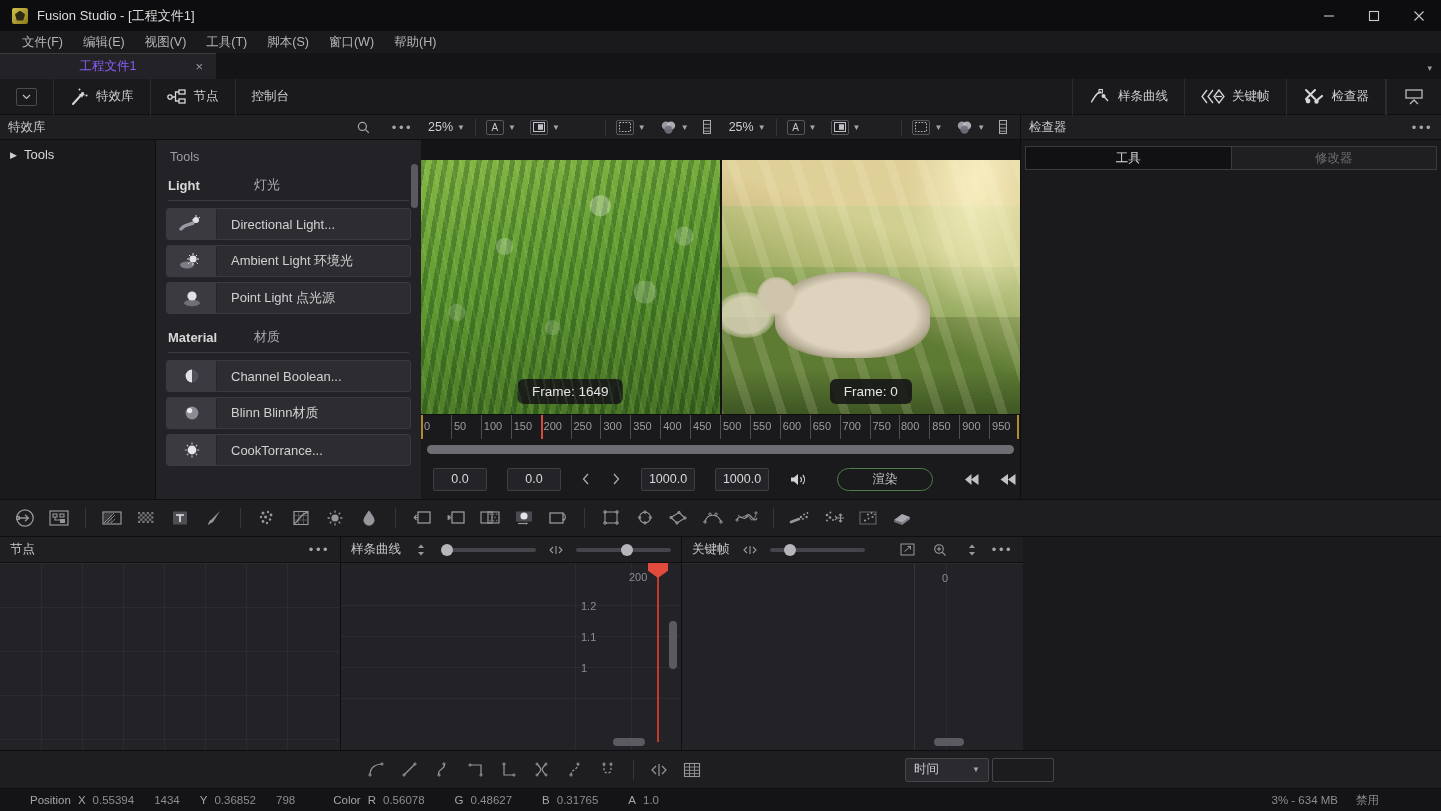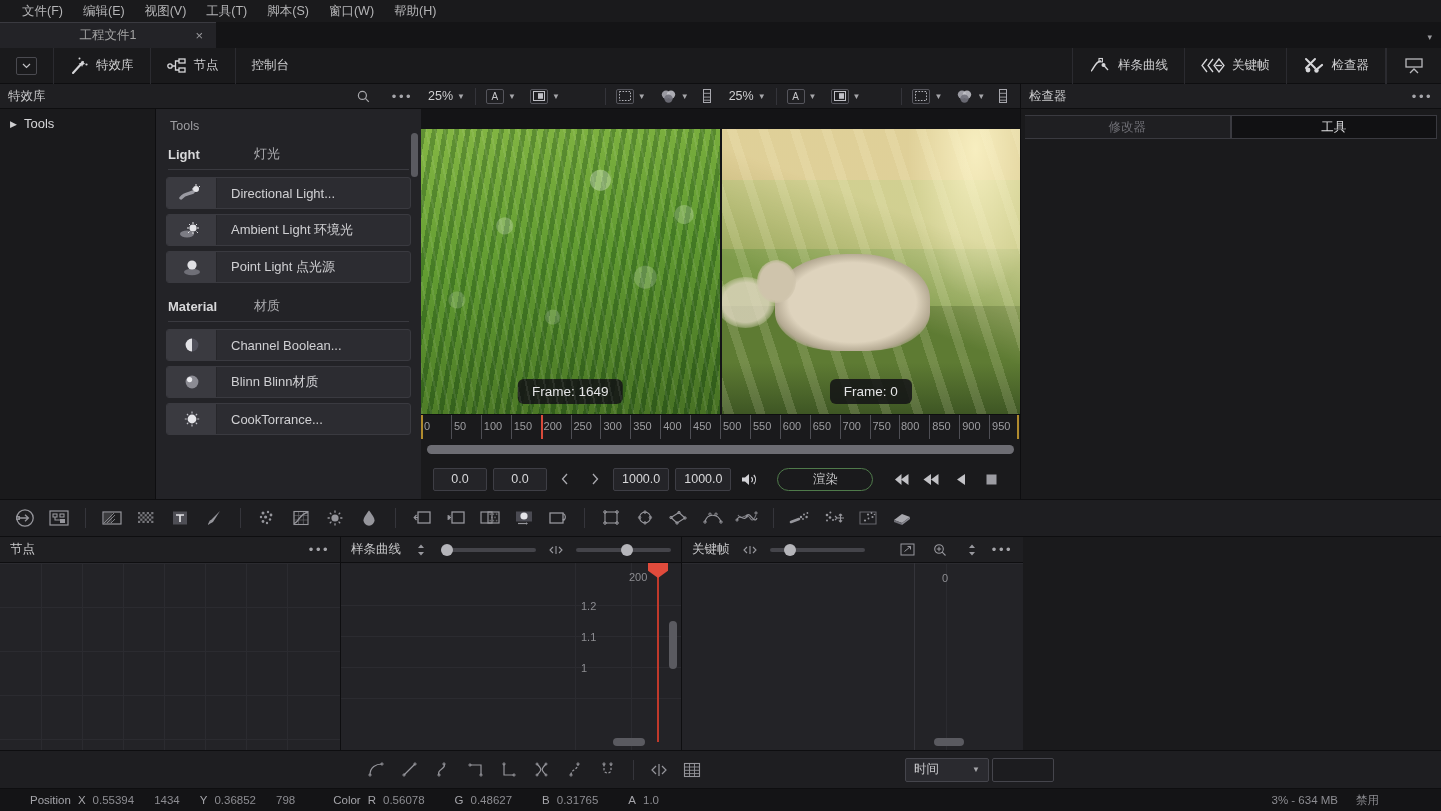--- a/index.html
+++ b/index.html
@@ -24,21 +24,21 @@
   .tb-btn svg{display:block;}
 
   
   .menubar{height:22px;background:#1a1a1c;display:flex;align-items:center;padding-left:12px;flex:none;}
   .menu-item{font-size:12.5px;color:#b5b5b7;padding:2px 10px;cursor:default;}
 
   
   .tabbar{height:26px;background:#141416;display:flex;align-items:flex-end;flex:none;position:relative;}
   .proj-tab{height:26px;min-width:216px;background:#232327;display:flex;align-items:center;
     justify-content:center;position:relative;border-top:1px solid #3a3a40;}
-  .proj-tab .label{font-size:12.5px;color:#a3a3a3;}
+  .proj-tab .label{font-size:12.5px;color:#8b5cf6;}
   .proj-tab .close{position:absolute;right:13px;font-size:13px;color:#9a9a9e;cursor:pointer;}
   .tabbar .right-arrow{position:absolute;right:9px;bottom:6px;color:#9a9a9e;font-size:9px;}
 
   
   .maintoolbar{height:36px;background:#1a1a1c;display:flex;align-items:center;flex:none;
     border-bottom:1px solid #0e0e10;}
   .mt-left{display:flex;align-items:center;height:36px;}
   .mt-right{display:flex;align-items:center;height:36px;margin-left:auto;}
   .mt-group{display:flex;align-items:center;gap:7px;padding:0 16px;height:36px;
     border-right:1px solid #2b2b30;cursor:pointer;}
@@ -118,21 +118,21 @@
     background:radial-gradient(ellipse at 50% 50%, rgba(225,216,194,.8) 0 55%, rgba(180,170,145,0) 80%);border-radius:50%;}
 
   
   .ruler{height:25px;background:#1a1a1c;position:relative;border-top:1px solid #0e0e10;flex:none;overflow:hidden;}
   .rtick{position:absolute;top:0;bottom:0;width:1px;background:#4e4e54;}
   .rlab{position:absolute;top:5px;font-size:11px;color:#9d9da1;padding-left:3px;}
   .rbound{position:absolute;top:0;bottom:0;width:2px;background:#b08b2e;}
   .rplay{position:absolute;top:0;bottom:0;width:2px;background:#d84b3a;}
   .hscrollwrap{height:20px;background:#1a1a1c;display:flex;align-items:center;padding:0 6px;flex:none;}
   .hscroll{flex:1;height:9px;background:#6d6d73;border-radius:5px;}
-  .transport{height:40px;background:#1a1a1c;display:flex;align-items:center;gap:6px;padding:0 12px;flex:none;}
+  .transport{height:40px;background:#1a1a1c;display:flex;align-items:center;gap:20px;padding:0 12px;flex:none;}
   .numfield{min-width:54px;height:23px;background:#242428;border:1px solid #3e3e45;border-radius:2px;
     display:flex;align-items:center;justify-content:center;font-size:12.5px;color:#d8d8da;padding:0 8px;cursor:text;}
   .tbtn{width:24px;height:24px;display:flex;align-items:center;justify-content:center;color:#c2c2c6;cursor:pointer;}
   .renderbtn{height:23px;min-width:96px;border:1px solid #4f7a4a;border-radius:12px;display:flex;
     align-items:center;justify-content:center;font-size:12.5px;color:#c9c9cb;margin:0 10px;cursor:pointer;}
 
   
   .rightcol{width:421px;background:#1a1a1c;display:flex;flex-direction:column;flex:none;
     border-left:1px solid #0e0e10;}
   .insp-tabs{display:flex;padding:6px 4px 0 4px;flex:none;}
@@ -180,20 +180,40 @@
   .st{font-size:11.5px;color:#8d8d92;white-space:nowrap;}
   .st.k{color:#a5a5aa;margin-right:7px;}
   .st.v{margin-right:20px;}
   .stsp{flex:1;}
 </style>
 </head>
 <body>
 
 <div id="app">
 
+  <div class="titlebar">
+    <div class="tb-icon"></div>
+    <div class="tb-title">Fusion Studio - [工程文件1]</div>
+    <div class="tb-spacer"></div>
+    <div class="tb-btn">
+      <svg class="ic" width="12" height="12" viewBox="0 0 12 12">
+          <path d="M1 6h10" stroke="currentColor" stroke-width="1.1"></path>
+        </svg>
+    </div>
+    <div class="tb-btn">
+      <svg class="ic" width="12" height="12" viewBox="0 0 12 12">
+          <rect x="1.5" y="1.5" width="9" height="9" fill="none" stroke="currentColor" stroke-width="1.1"></rect>
+        </svg>
+    </div>
+    <div class="tb-btn close">
+      <svg class="ic" width="12" height="12" viewBox="0 0 12 12">
+          <path d="M1.5 1.5l9 9M10.5 1.5l-9 9" stroke="currentColor" stroke-width="1.1"></path>
+        </svg>
+    </div>
+  </div>
 
   <div class="menubar">
     <div class="menu-item">文件(F)</div>
     <div class="menu-item">编辑(E)</div>
     <div class="menu-item">视图(V)</div>
     <div class="menu-item">工具(T)</div>
     <div class="menu-item">脚本(S)</div>
     <div class="menu-item">窗口(W)</div>
     <div class="menu-item">帮助(H)</div>
   </div>
@@ -597,22 +617,22 @@
       </div>
     </div>
 
     <div class="rightcol">
       <div class="panelhdr">
         <span class="t">检查器</span>
         <span class="sp"></span>
         <span class="dots">•••</span>
       </div>
       <div class="insp-tabs">
+        <div class="insp-tab active">工具</div>
         <div class="insp-tab idle">修改器</div>
-        <div class="insp-tab active">工具</div>
       </div>
       <div class="insp-body"></div>
     </div>
   </div>
 
   <div class="nodetoolbar">
     <div class="ntool">
       <svg class="ic" width="22" height="20" viewBox="0 0 22 20">
           <circle cx="11" cy="10" r="8.2" fill="none" stroke="currentColor" stroke-width="1.3"></circle>
           <path d="M4 10h10M11 6.8l3.4 3.2-3.4 3.2" fill="none" stroke="currentColor" stroke-width="1.3"></path>

